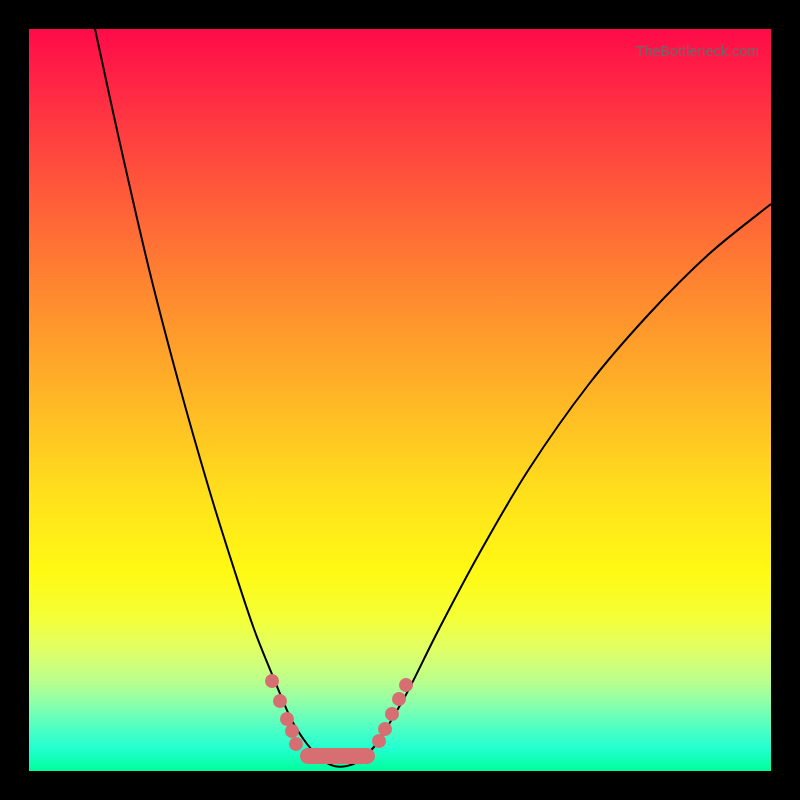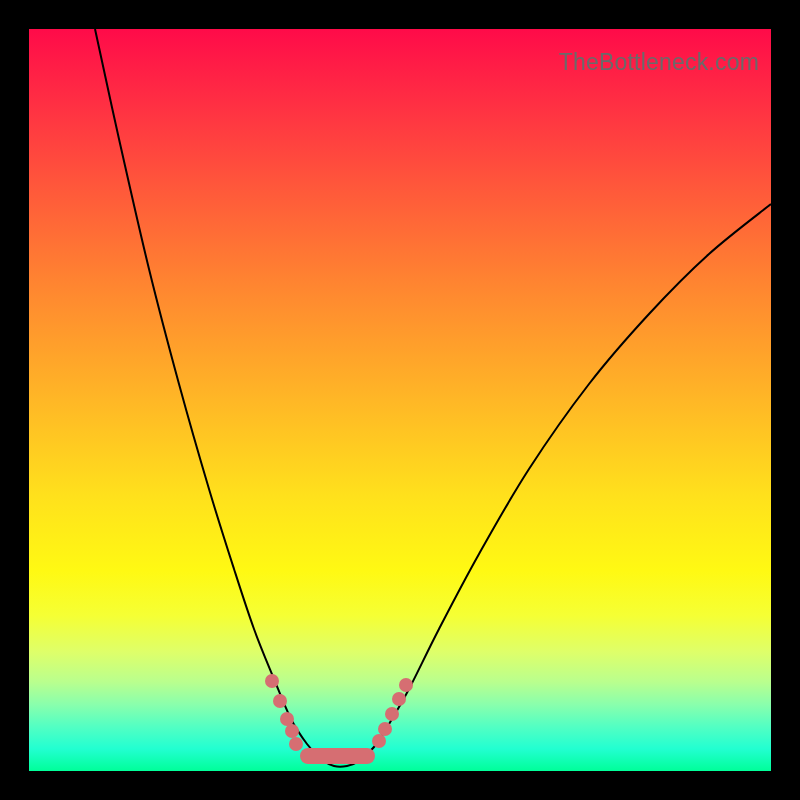--- a/index.html
+++ b/index.html
@@ -29,24 +29,24 @@
       #deff6a 84%,
       #b9ff8e 88%,
       #8affac 91%,
       #53ffc3 94%,
       #22ffd1 97%,
       #00ff99 100%
     );
   }
   .watermark {
     position: absolute;
-    top: 20px;
+    top: 14px;
     right: 12px;
     color: #6a6a6a;
-    font-size: 23px;
+    font-size: 14px;
     letter-spacing: 0.2px;
     font-weight: 500;
     text-align: right;
   }
   svg.curve {
     position: absolute;
     left: 0;
     top: 0;
     width: 742px;
     height: 742px;

